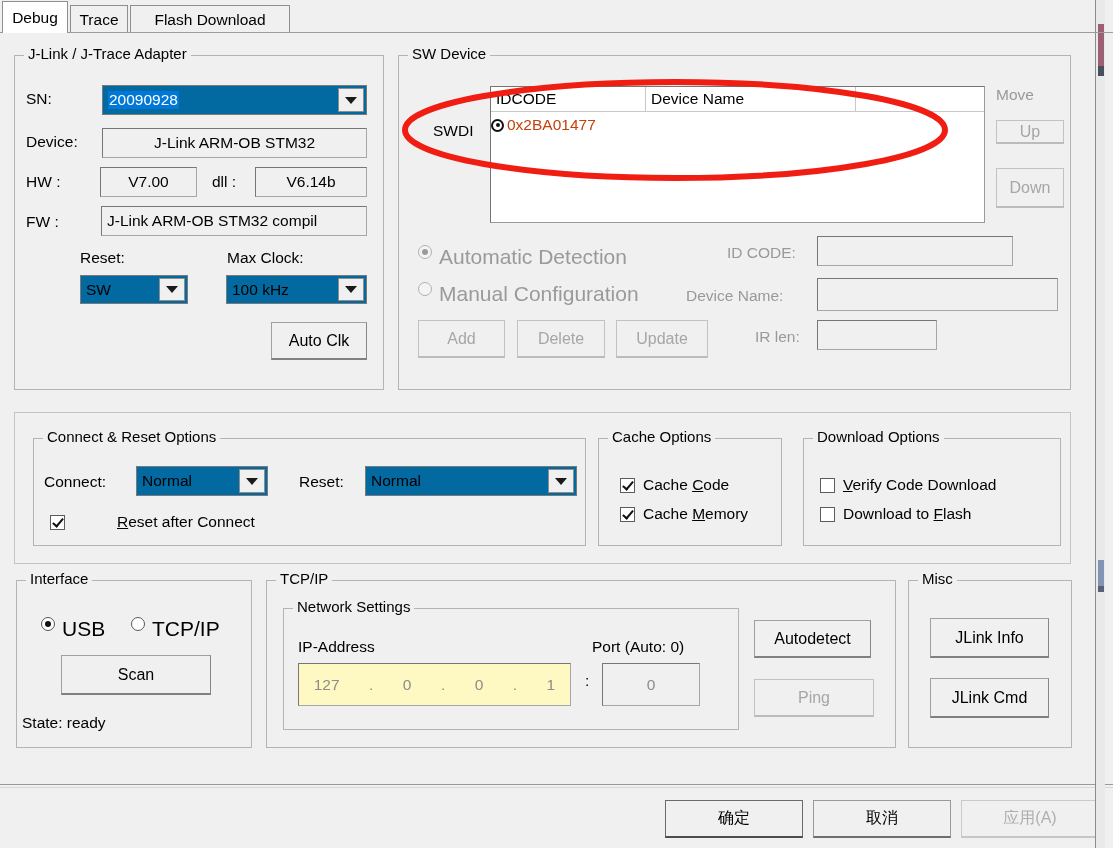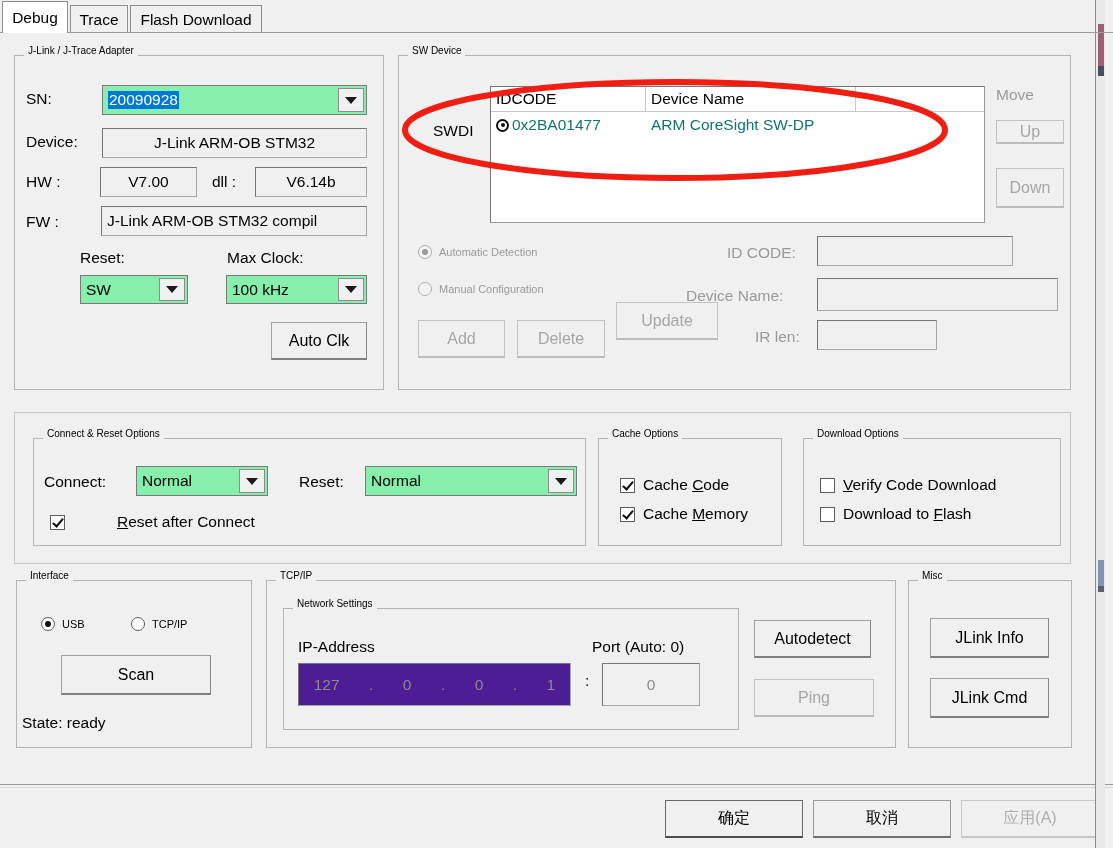--- a/index.html
+++ b/index.html
@@ -59,21 +59,21 @@
     position: absolute;
     border: 1px solid #b4b4b4;
     box-sizing: border-box;
   }
   .group > .legend {
     position: absolute;
     top: -11px;
     left: 9px;
     background: #f0f0f0;
     padding: 0 4px;
-    font-size: 10px;
+    font-size: 15px;
     color: #000;
     white-space: nowrap;
   }
 
   .lbl {
     position: absolute;
     font-size: 15.5px;
     color: #000;
     white-space: nowrap;
   }
@@ -96,21 +96,21 @@
   }
   .field.center { justify-content: center; text-align: right; }
   .field.empty { background: #f0f0f0; }
   .field.grayed { color: #8c8c8c; }
   .field .pad { padding: 0 5px; }
 
   
   .combo {
     position: absolute;
     box-sizing: border-box;
-    background: #86efac;
+    background: #0369a1;
     border: 1px solid #7a7a7a;
     display: flex;
     align-items: center;
     gap: 36px;
   }
   .combo .txt {
     flex: 1;
     padding-left: 5px;
     font-size: 15.5px;
     color: #000;
@@ -157,23 +157,22 @@
   }
   .btn.disabled { color: #a6a6a6; border-color: #c2c2c2; border-bottom-color: #bbb; }
   .btn.dlg { font-size: 16px; border: 1px solid #9a9a9a; border-bottom: 2px solid #6f6f6f; }
   .btn.dlg.default { border: 1px solid #6a6a6a; border-bottom: 2px solid #4d4d4d; }
   .btn.dlg.disabled { color: #aeaeae; border: 1px solid #cacaca; border-bottom: 2px solid #c6c6c6; }
 
   
   .radio {
     position: absolute;
     display: flex;
-    align-items: center;
-    white-space: nowrap;
-    font-size: 11px;
+    white-space: nowrap;
+    font-size: 21px;
   }
   .radio .mark {
     width: 14px; height: 14px;
     box-sizing: border-box;
     border-radius: 50%;
     border: 1px solid #5a5a5a;
     background: #fff;
     margin-right: 7px;
     position: relative;
     flex: none;
@@ -243,25 +242,24 @@
     color: #000;
     background: #fff;
   }
   .devtable .drow {
     display: flex;
     height: 26px;
     align-items: center;
   }
   .devtable .dcell {
     box-sizing: border-box;
-    padding-left: 5px;
-    display: flex;
-    align-items: center;
-    font-size: 15.5px;
-    color: #0f766e;
+    display: flex;
+    align-items: center;
+    font-size: 15.5px;
+    color: #c2410c;
   }
   .dot-mark {
     width: 13px; height: 13px;
     box-sizing: border-box;
     border-radius: 50%;
     border: 2px solid #111;
     position: relative;
     margin-right: 3px;
     flex: none;
   }
@@ -271,21 +269,21 @@
     left: 2.5px; top: 2.5px;
     width: 4px; height: 4px;
     border-radius: 50%;
     background: #111;
   }
 
   
   .ipfield {
     position: absolute;
     box-sizing: border-box;
-    background: #4c1d95;
+    background: #fef9c3;
     border: 1px solid #a6a6a6;
     border-top-color: #767676;
     border-left-color: #767676;
     display: flex;
     align-items: center;
     justify-content: space-around;
     font-size: 15.5px;
     color: #8c8c8c;
   }
 
@@ -325,21 +323,21 @@
 </head>
 <body>
 
 <div class="tabstrip">
   <div class="tab active" style="left:2px; width:66px;">
     <span>Debug</span>
   </div>
   <div class="tab" style="left:70px; width:58px;">
     <span>Trace</span>
   </div>
-  <div class="tab" style="left:130px; width:132px;">
+  <div class="tab" style="left:130px; width:160px;">
     <span>Flash Download</span>
   </div>
   <div class="tab-underline"></div>
 </div>
 
 <div class="group" style="left:14px; top:55px; width:370px; height:335px;">
   <span class="legend">J-Link / J-Trace Adapter</span>
 </div>
 
 <span class="lbl" style="left:26px; top:90px;">SN:</span>
@@ -399,21 +397,20 @@
   <div class="hrow">
     <div class="hcell" style="width:155px;">IDCODE</div>
     <div class="hcell" style="width:210px;">Device Name</div>
     <div class="hcell" style="flex:1; border-right:none;"></div>
   </div>
   <div class="drow">
     <div class="dcell" style="width:155px;">
       <span class="dot-mark"></span>
       <span>0x2BA01477</span>
     </div>
-    <div class="dcell" style="width:210px;">ARM CoreSight SW-DP</div>
     <div class="dcell" style="flex:1;"></div>
   </div>
 </div>
 
 <span class="lbl gray" style="left:996px; top:86px;">Move</span>
 <div class="btn disabled" style="left:996px; top:120px; width:68px; height:24px;">
   <span>Up</span>
 </div>
 <div class="btn disabled" style="left:996px; top:168px; width:68px; height:40px;">
   <span>Down</span>
@@ -442,21 +439,21 @@
 <div class="field empty" style="left:817px; top:320px; width:120px; height:30px;">
   <span class="pad"></span>
 </div>
 
 <div class="btn disabled" style="left:418px; top:320px; width:87px; height:38px;">
   <span>Add</span>
 </div>
 <div class="btn disabled" style="left:517px; top:320px; width:88px; height:38px;">
   <span>Delete</span>
 </div>
-<div class="btn disabled" style="left:616px; top:302px; width:102px; height:38px;">
+<div class="btn disabled" style="left:616px; top:320px; width:92px; height:38px;">
   <span>Update</span>
 </div>
 
 <div class="group" style="left:14px; top:412px; width:1057px; height:152px; border-color:#c4c4c4;"></div>
 
 <div class="group" style="left:33px; top:438px; width:553px; height:108px;">
   <span class="legend">Connect &amp; Reset Options</span>
 </div>
 <span class="lbl" style="left:44px; top:473px;">Connect:</span>
 <div class="combo" style="left:136px; top:466px; width:132px; height:30px;">

